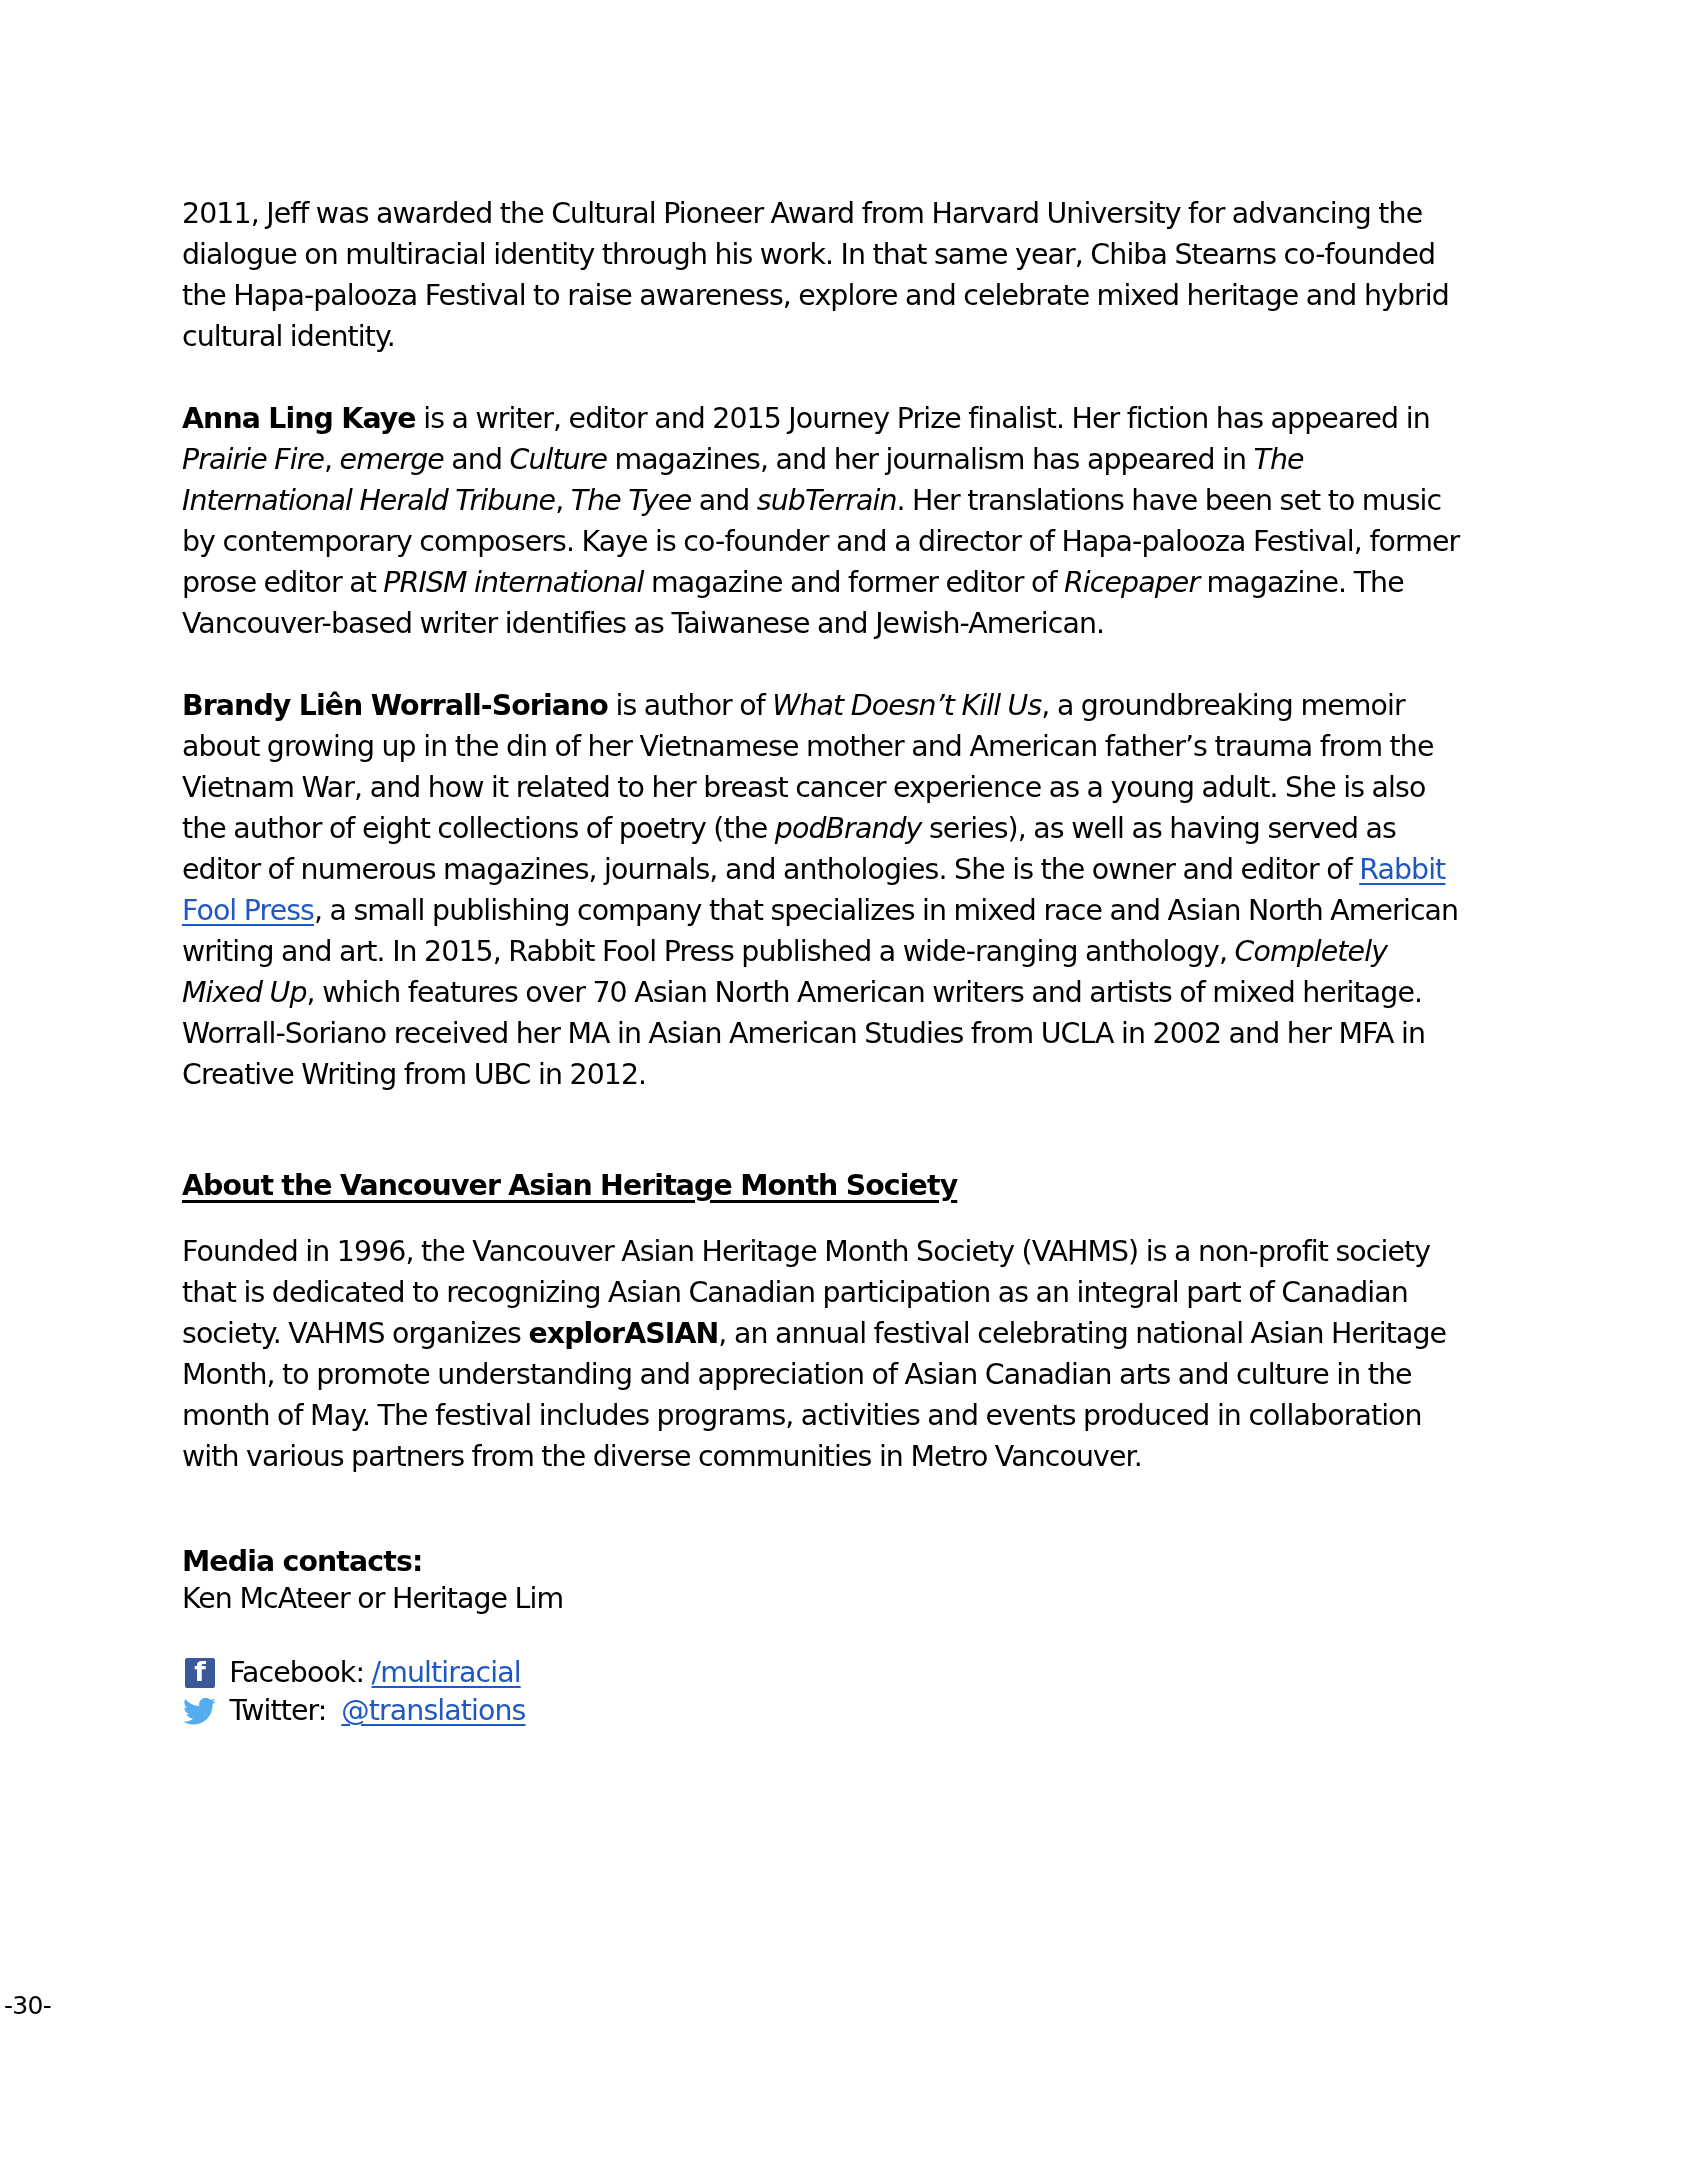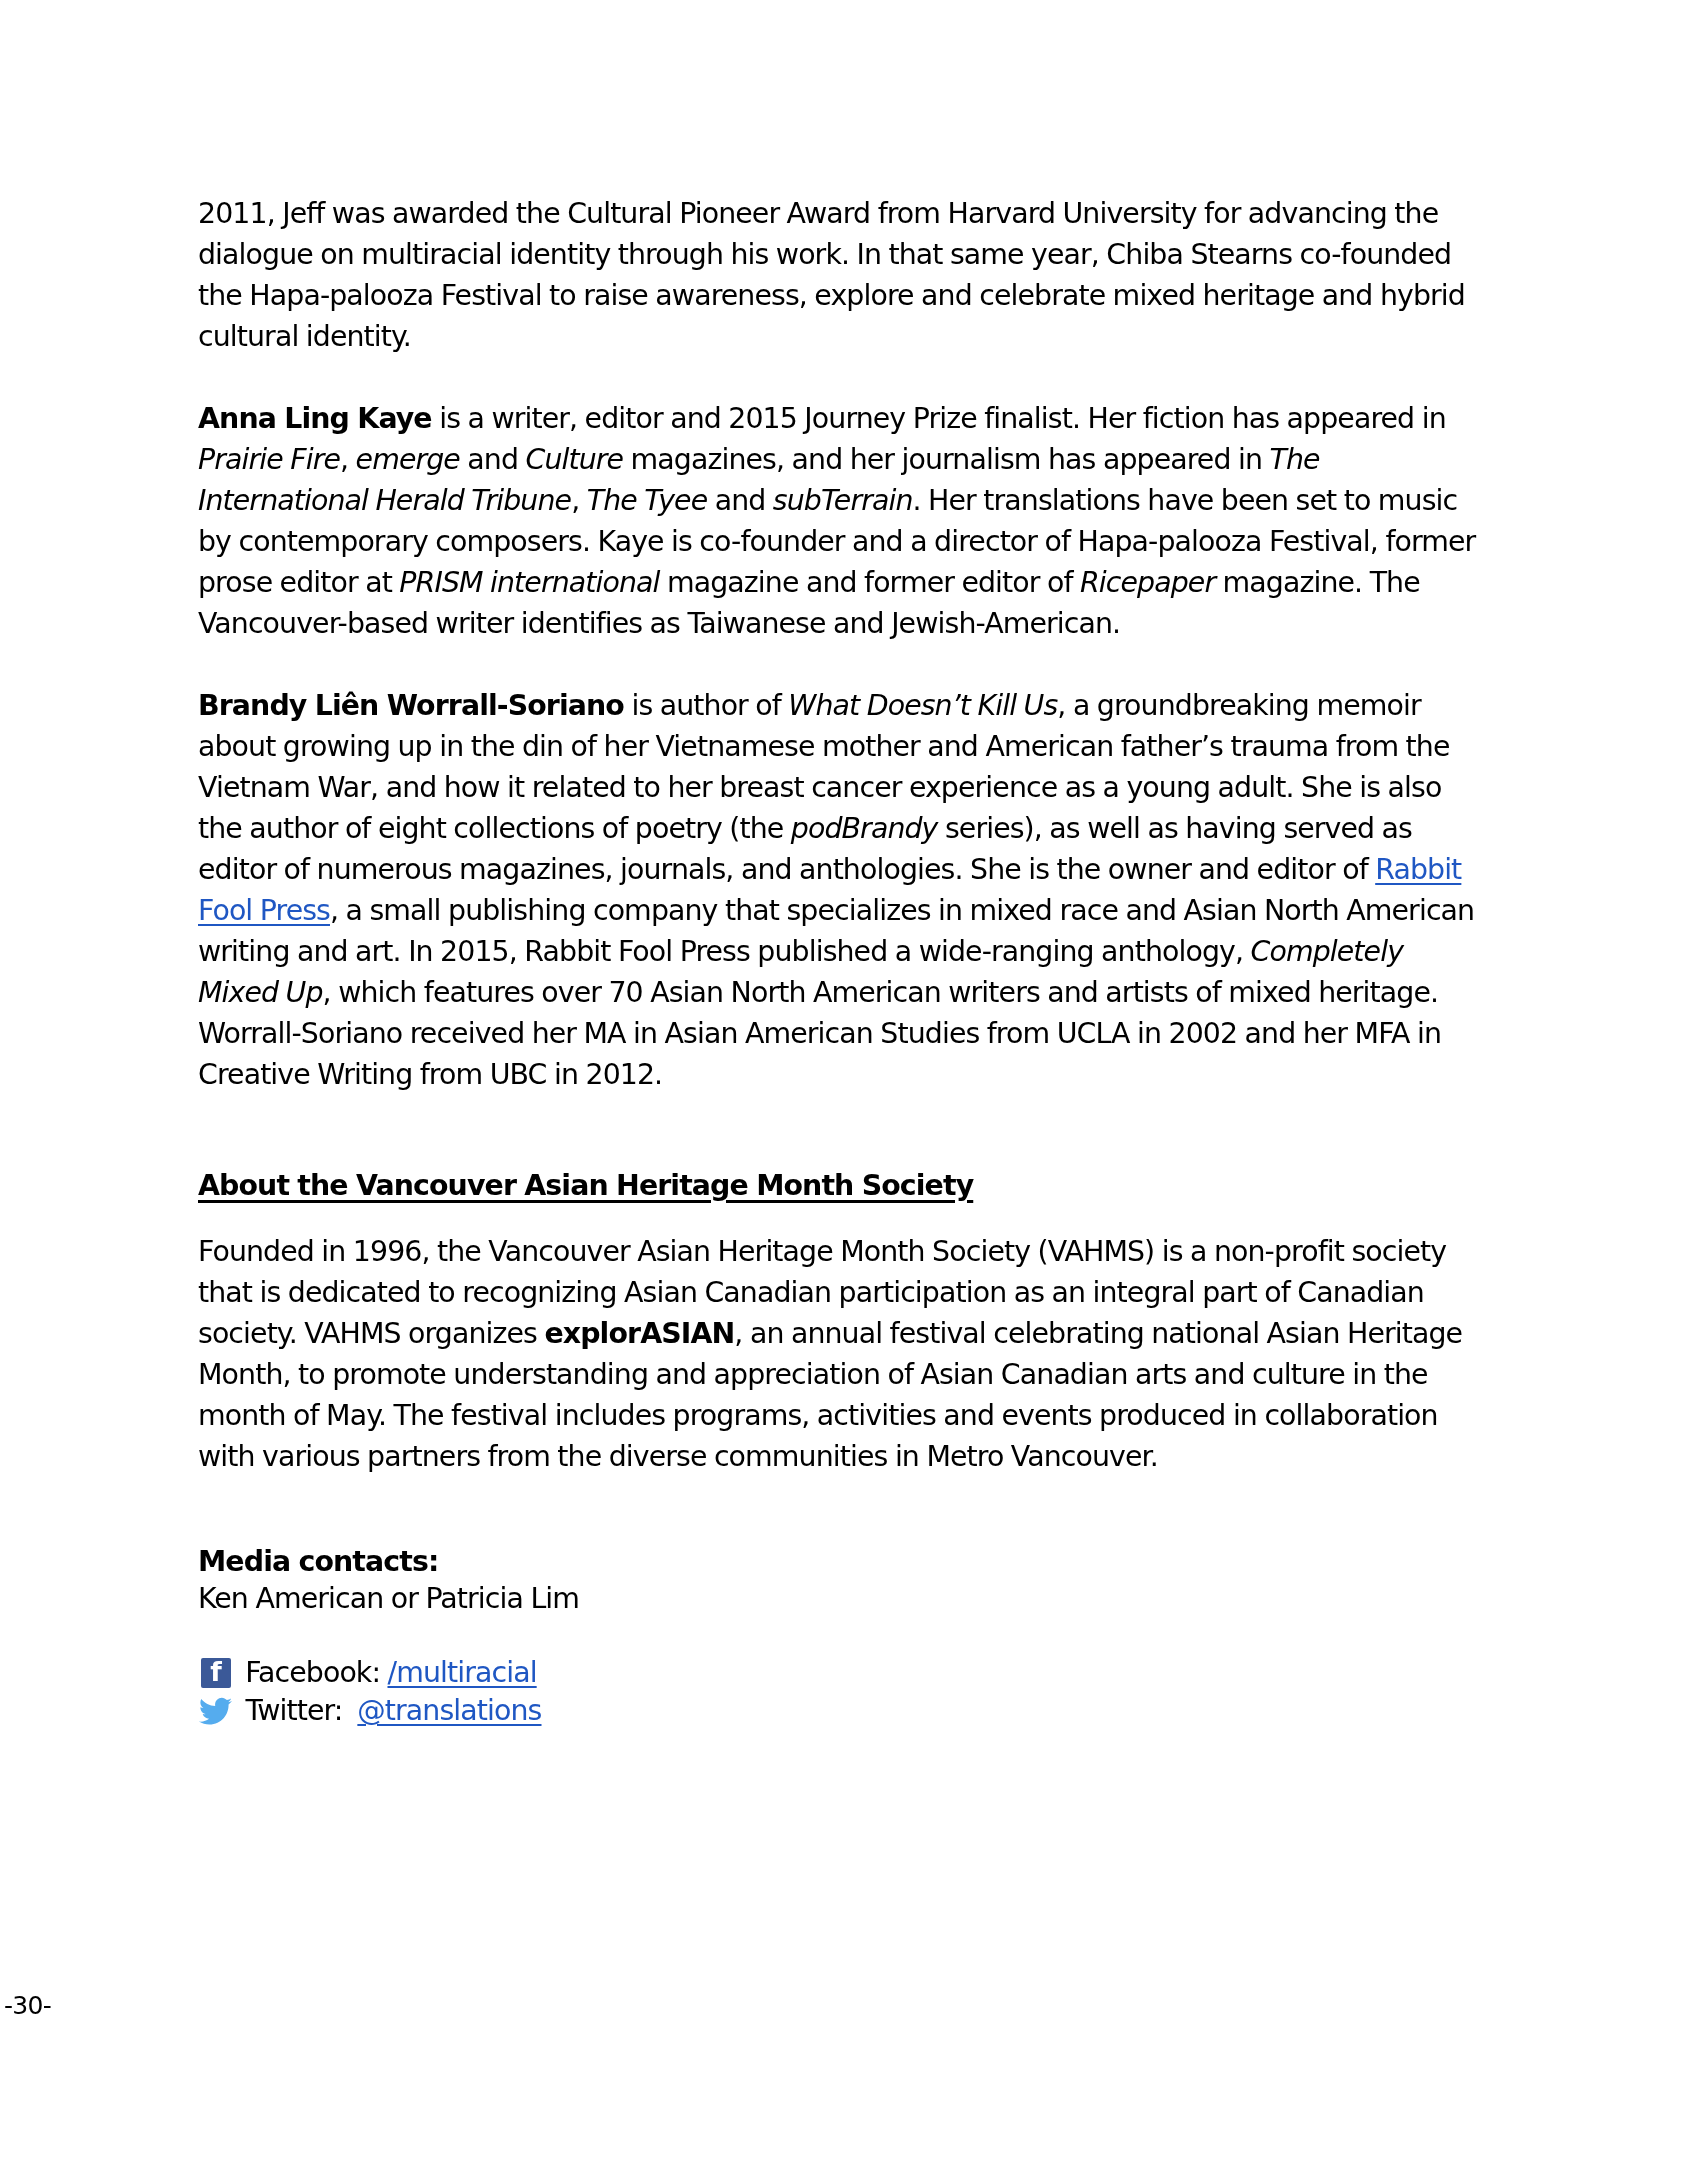--- a/index.html
+++ b/index.html
@@ -1,18 +1,18 @@
 <!DOCTYPE html>
 <html style="font-size:10.6px"><head>
 <meta charset="utf-8">
 <style>
   html, body { margin: 0; padding: 0; background: #ffffff; }
   body { width: 1687px; height: 2183px; position: relative; overflow: hidden; }
   .page {
-    position: absolute; left: 198px; top: 193px; width: 1290px;
+    position: absolute; left: 182px; top: 193px; width: 1290px;
     font-family: "DejaVu Sans", sans-serif;
     font-size: 28.4px; line-height: 41px; color: #000;
     letter-spacing: -0.9px; word-spacing: -0.7px;
   }
   p { margin: 0; }
   .para + .para { margin-top: 41px; }
   b { font-weight: bold; }
   i { font-style: italic; }
   a, .link { color: #1f57c3; text-decoration: underline; text-decoration-thickness: 2px; text-underline-offset: 4px; }
   .section-heading { margin-top: 70px; font-weight: bold; text-decoration: underline; text-decoration-thickness: 2.6px; text-underline-offset: 5.3px; }
@@ -42,21 +42,21 @@
   <p class="para"><b>Anna Ling Kaye</b><span> is a writer, editor and 2015 Journey Prize finalist. Her fiction has appeared in </span><i>Prairie Fire</i><span>, </span><i>emerge</i><span> and </span><i>Culture</i><span> magazines, and her journalism has appeared in </span><i>The International Herald Tribune</i><span>, </span><i>The Tyee</i><span> and </span><i>subTerrain</i><span>. Her translations have been set to music by contemporary composers. Kaye is co-founder and a director of Hapa-palooza Festival, former prose editor at </span><i>PRISM international</i><span> magazine and former editor of </span><i>Ricepaper</i><span> magazine. The Vancouver-based writer identifies as Taiwanese and Jewish-American.</span></p>
 
   <p class="para"><b>Brandy Liên Worrall-Soriano</b><span> is author of </span><i>What Doesn’t Kill Us</i><span>, a groundbreaking memoir about growing up in the din of her Vietnamese mother and American father’s trauma from the Vietnam War, and how it related to her breast cancer experience as a young adult. She is also the author of eight collections of poetry (the </span><i>podBrandy</i><span> series), as well as having served as editor of numerous magazines, journals, and anthologies. She is the owner and editor of </span><a class="link">Rabbit Fool Press</a><span>, a small publishing company that specializes in mixed race and Asian North American writing and art. In 2015, Rabbit Fool Press published a wide-ranging anthology, </span><i>Completely Mixed Up</i><span>, which features over 70 Asian North American writers and artists of mixed heritage. Worrall-Soriano received her MA in Asian American Studies from UCLA in 2002 and her MFA in Creative Writing from UBC in 2012.</span></p>
 
   <p class="section-heading">About the Vancouver Asian Heritage Month Society</p>
 
   <p class="about-body"><span>Founded in 1996, the Vancouver Asian Heritage Month Society (VAHMS) is a non-profit society that is dedicated to recognizing Asian Canadian participation as an integral part of Canadian society. VAHMS organizes </span><b>explorASIAN</b><span>, an annual festival celebrating national Asian Heritage Month, to promote understanding and appreciation of Asian Canadian arts and culture in the month of May. The festival includes programs, activities and events produced in collaboration with various partners from the diverse communities in Metro Vancouver.</span></p>
 
   <div class="contacts">
     <div><b>Media contacts:</b></div>
-    <div>Ken American or Patricia Lim</div>
+    <div>Ken McAteer or Heritage Lim</div>
   </div>
 
   <div class="social">
     <div class="social-row">
       <span class="icon-fb">f</span>
       <span style="white-space:pre">Facebook: </span>
       <a class="link">/multiracial</a>
     </div>
     <div class="social-row">
       <svg class="icon-tw" viewBox="0 0 24 20">

